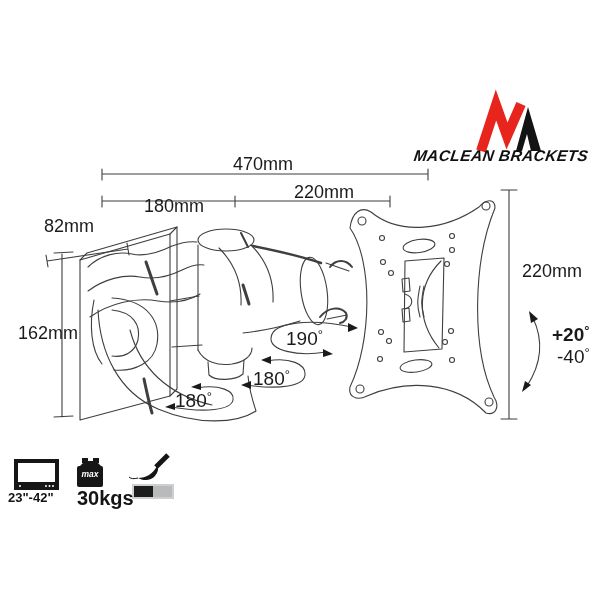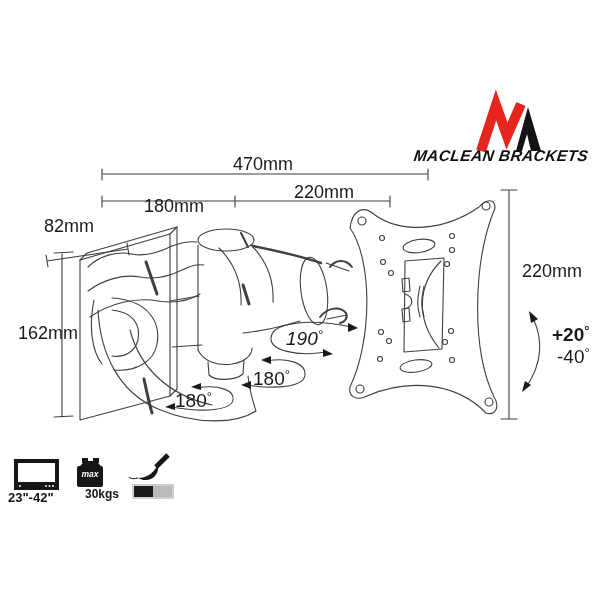--- a/index.html
+++ b/index.html
@@ -160,23 +160,23 @@
     </g>
   </svg>
 
   <div class="lbl" style="left:233px;top:155px;text-align:center;">470mm</div>
   <div class="lbl" style="left:144px;top:197px;">180mm</div>
   <div class="lbl" style="left:294px;top:183px;">220mm</div>
   <div class="lbl" style="left:44px;top:217px;">82mm</div>
   <div class="lbl" style="left:2px;top:324px;margin-left:16px;">162mm</div>
   <div class="lbl" style="left:522px;top:262px;">220mm</div>
 
-  <div class="lbl ang" style="left:286px;top:328px;font-style:italic;"><span>190</span><span class="deg">°</span></div>
+  <div class="lbl ang" style="left:286px;top:328px;"><span>190</span><span class="deg">°</span></div>
   <div class="lbl ang" style="left:253px;top:368px;"><span>180</span><span class="deg">°</span></div>
   <div class="lbl ang" style="left:175px;top:390px;"><span>180</span><span class="deg">°</span></div>
   <div class="lbl ang" style="left:552px;top:324px;font-weight:bold;"><span>+20</span><span class="deg">°</span></div>
   <div class="lbl ang" style="left:557px;top:346px;"><span>-40</span><span class="deg">°</span></div>
 
   <div class="brand">MACLEAN BRACKETS</div>
 
   <div class="spec" style="left:8px;top:490px;">23"-42"</div>
-  <div class="spec" style="left:85px;top:487px;font-size:12px;">30kgs</div>
+  <div class="spec" style="left:77px;top:487px;font-size:20px;">30kgs</div>
 </div>
 
 </body></html>

